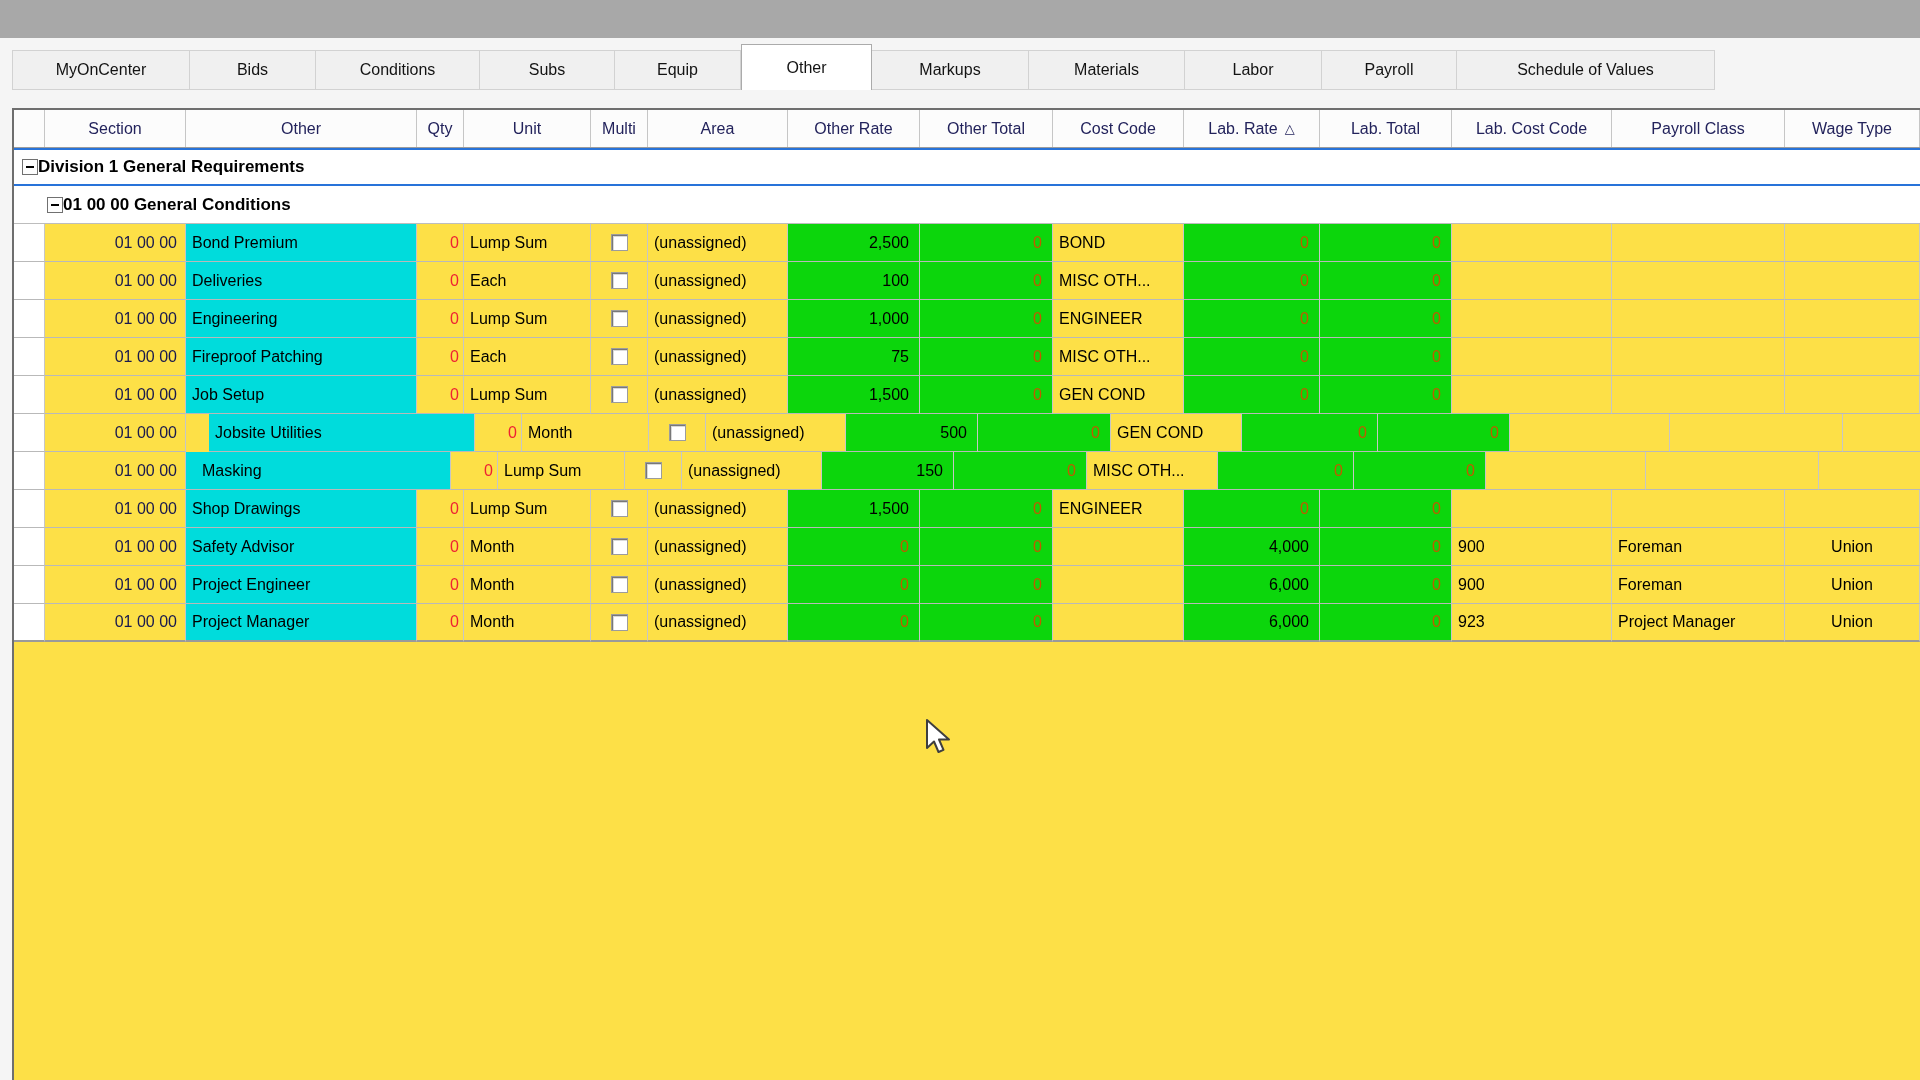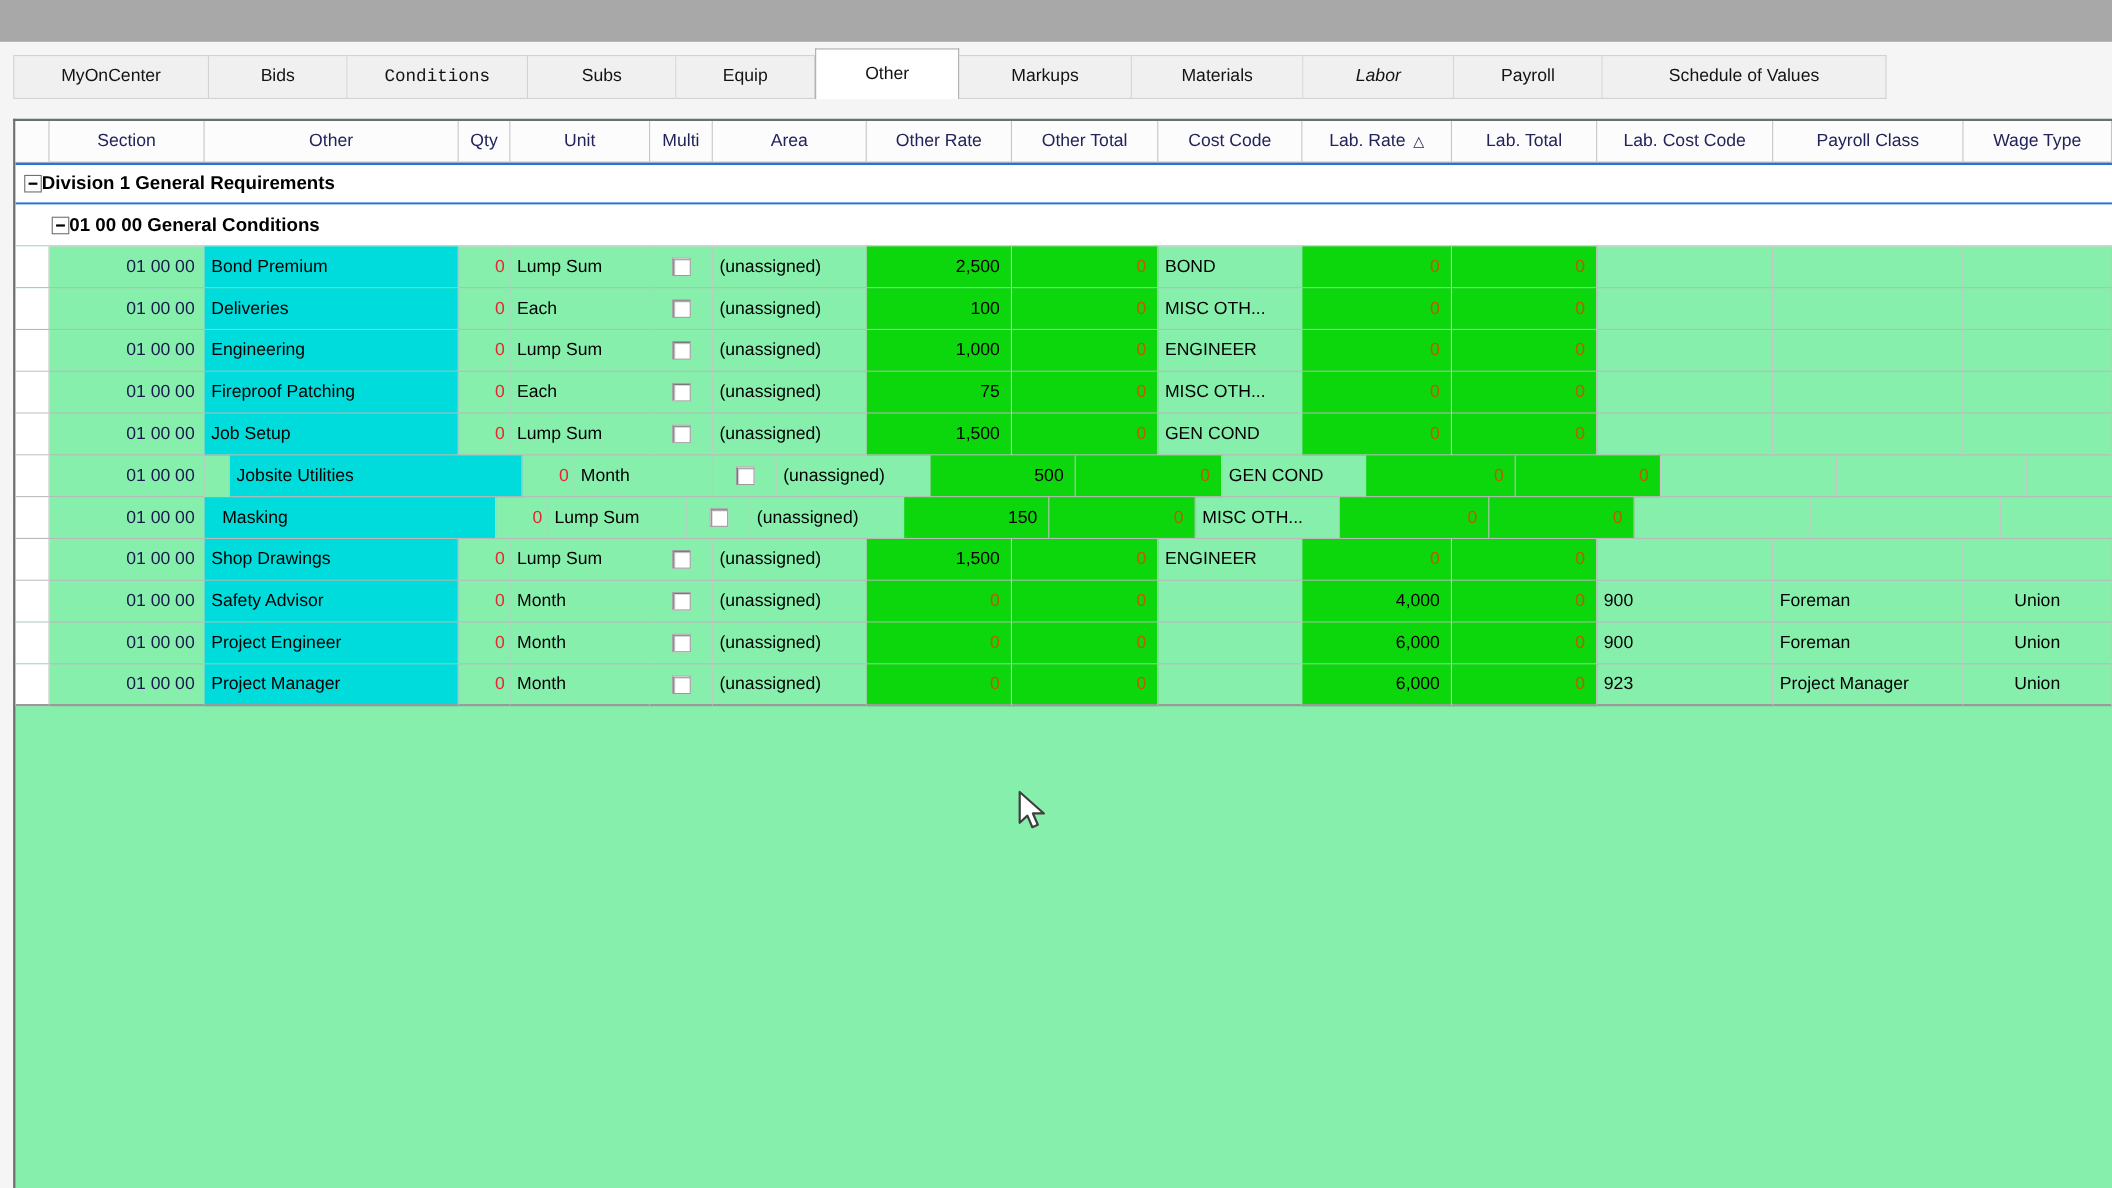--- a/index.html
+++ b/index.html
@@ -19,21 +19,21 @@
     font-size:16px;color:#131313;background:#f0f0f0;
     border:1px solid #d2d2d2;border-left:none;cursor:default;
   }
   .tab:first-child{border-left:1px solid #d2d2d2}
   .tab.active{
     background:#ffffff;height:46px;border:1px solid #ababab;border-bottom:none;
     position:relative;z-index:4;
   }
   
   .grid{
-    position:absolute;left:12px;top:108px;width:1908px;height:972px;background:#86efac;
+    position:absolute;left:12px;top:108px;width:1908px;height:972px;background:#fde047;
     border-left:2px solid #6e6e6e;border-top:2px solid #6e6e6e;overflow:hidden;
   }
   .ghead{display:flex;height:38px;background:#fcfcfc;border-bottom:1px solid #9c9c9c}
   .hcell{
     border-right:1px solid #c6c6c6;display:flex;align-items:center;justify-content:center;
     font-size:16px;color:#23235c;white-space:nowrap;overflow:hidden;flex:none;
   }
   .sorticon{margin-left:7px;font-size:13px;color:#23235c}
   .grow{display:flex;align-items:center;height:38px;background:#fff}
   .group1{border-top:2px solid var(--blue);border-bottom:2px solid var(--blue)}
@@ -70,27 +70,27 @@
   .cursor{position:absolute;left:925px;top:718px;z-index:9}
 </style>
 </head>
 <body>
 
 <div class="topbar" style="background: rgb(168, 168, 168);"></div>
 
 <div class="tabstrip" id="tabstrip">
     <div class="tab" style="width: 178px;">MyOnCenter</div>
     <div class="tab" style="width: 126px;">Bids</div>
-    <div class="tab" style="width: 164px; font-family: Liberation Mono, monospace;">Conditions</div>
+    <div class="tab" style="width: 164px;">Conditions</div>
     <div class="tab" style="width: 135px;">Subs</div>
     <div class="tab" style="width: 126px; margin-top: 16px;">Equip</div>
     <div class="tab active" style="width: 131px;">Other</div>
     <div class="tab" style="width: 157px;">Markups</div>
     <div class="tab" style="width: 156px;">Materials</div>
-    <div class="tab" style="width: 137px; font-style: italic;">Labor</div>
+    <div class="tab" style="width: 137px;">Labor</div>
     <div class="tab" style="width: 135px;">Payroll</div>
     <div class="tab" style="width: 258px; margin-top: 27px;">Schedule of Values</div>
   </div>
 
 <div class="grid">
   <div class="ghead" id="ghead">
       <div class="hsel"></div>
       <div class="hcell" style="width: 141px;">
         <span>Section</span>
       </div>

